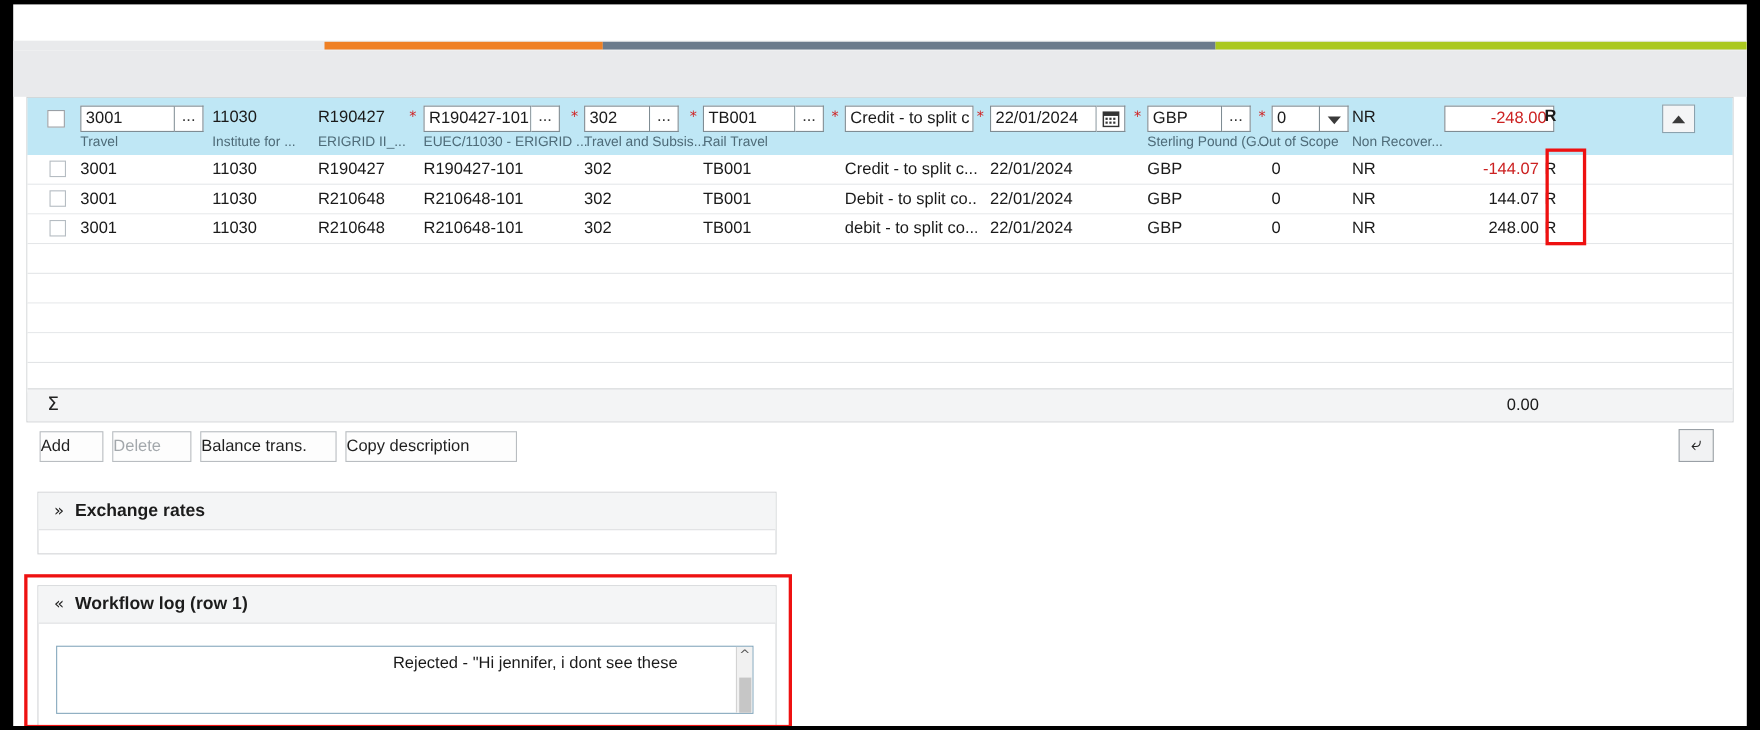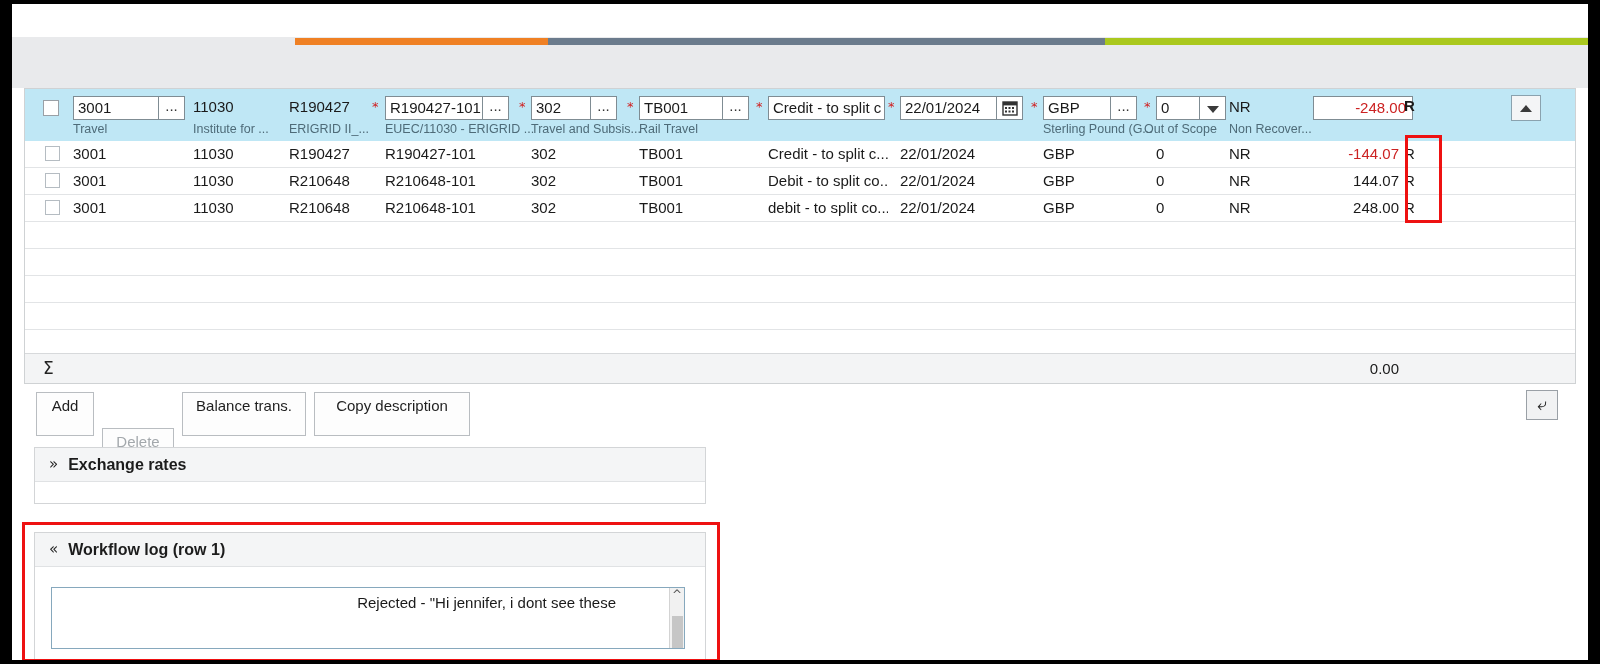--- a/index.html
+++ b/index.html
@@ -323,28 +323,28 @@
 
   
   .btn-bar {
     position: absolute;
     left: 12px; top: 388px;
     width: 1552px; height: 32px;
   }
   .btn {
     position: absolute;
     top: 0;
-    height: 44px;
+    height: 28px;
     background: #fdfdfd;
     border: 1px solid #b9bdc1;
     box-sizing: border-box;
     font-size: 15px;
     color: #1f1f1f;
     line-height: 26px;
-    text-align: center;
+    text-align: left;
     cursor: pointer;
   }
   .btn.disabled { color: #a3a8ac; }
   .submit-btn {
     position: absolute;
     left: 1502px; top: -2px;
     width: 32px; height: 30px;
     background: #f1f2f3;
     border: 1px solid #9aa0a6;
     box-sizing: border-box;
@@ -608,21 +608,21 @@
     <div class="sum-row">
       <span class="sigma">Σ</span>
       <span class="sum-val">0.00</span>
     </div>
   </div>
 
   <div class="hl-r"></div>
 
   <div class="btn-bar">
     <div class="btn" style="left:12px;width:58px;">Add</div>
-    <div class="btn disabled" style="left:78px;width:72px;margin-top:36px;">Delete</div>
+    <div class="btn disabled" style="left:78px;width:72px;">Delete</div>
     <div class="btn" style="left:158px;width:124px;">Balance trans.</div>
     <div class="btn" style="left:290px;width:156px;">Copy description</div>
     <div class="submit-btn">⤶</div>
   </div>
 
   <div class="section" id="exchange-rates">
     <div class="sec-header">
       <span class="chev">»</span>
       <span class="sec-title">Exchange rates</span>
     </div>

